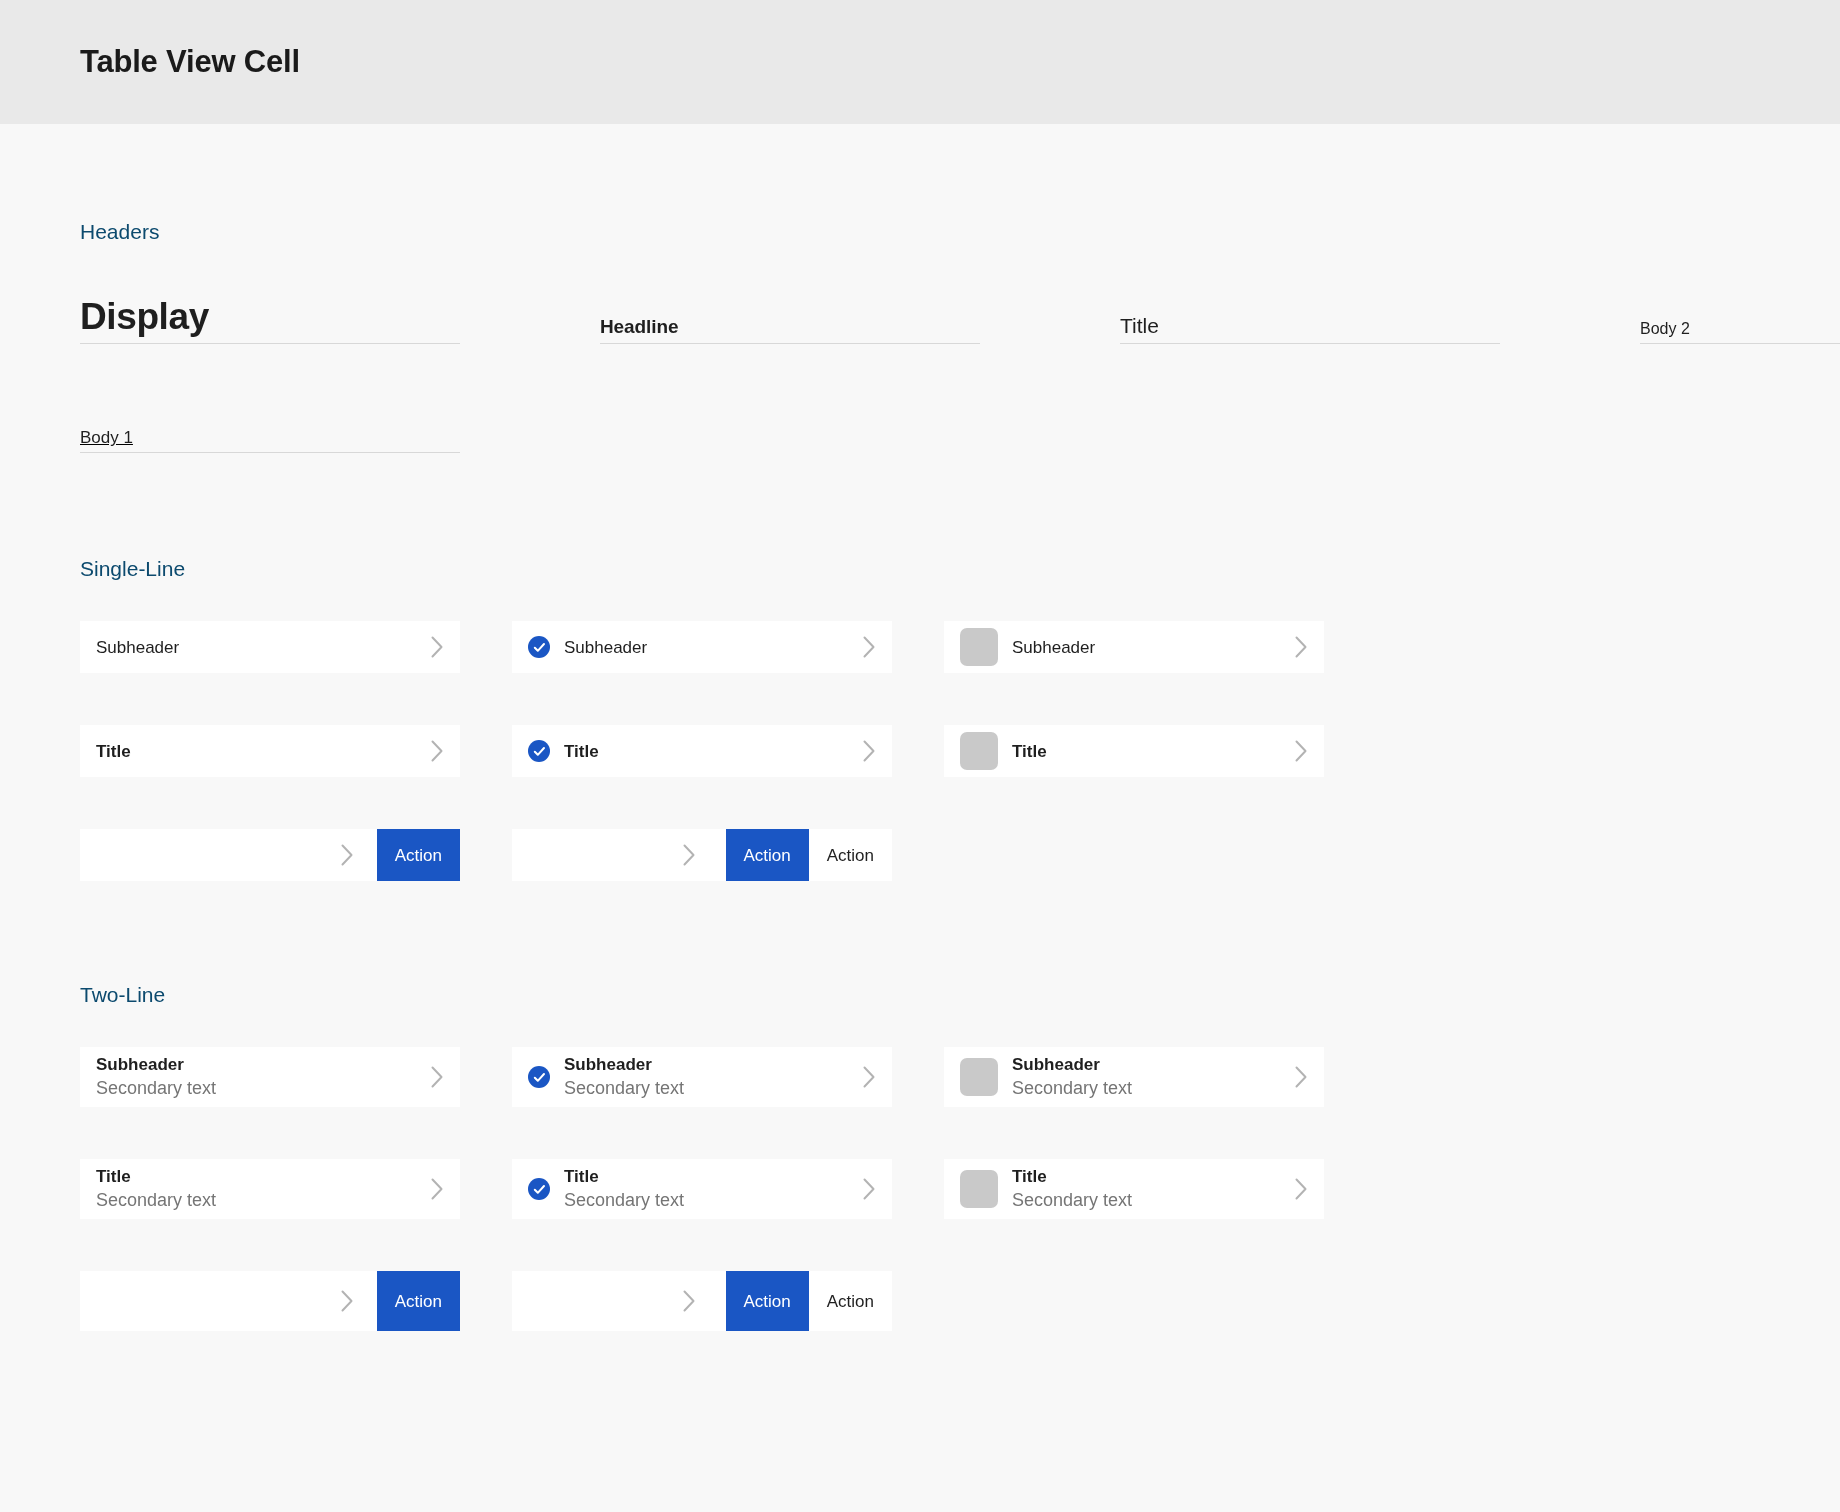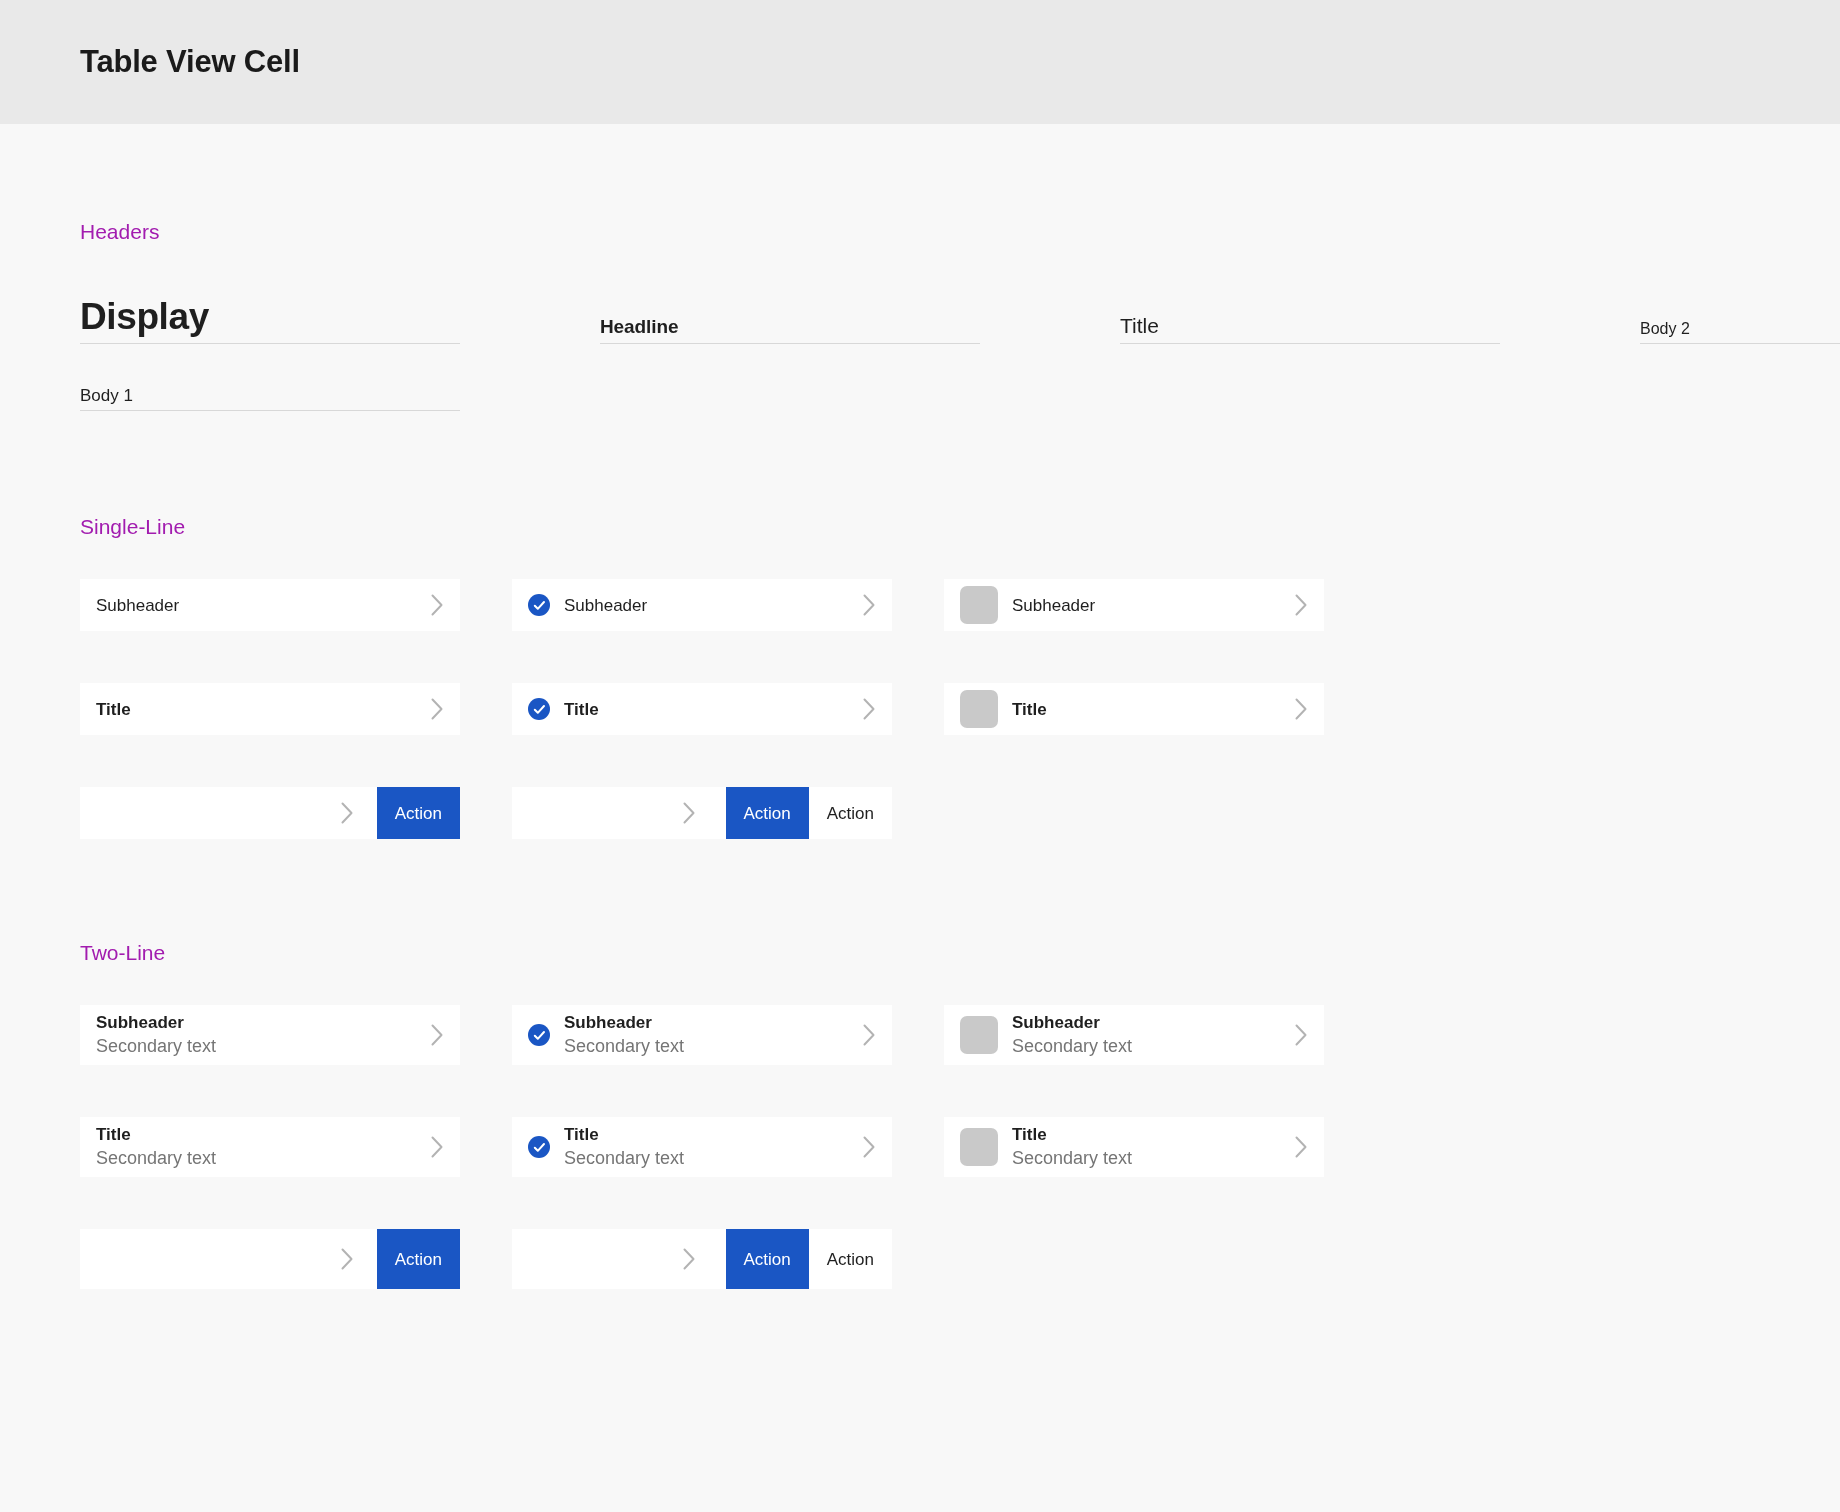--- a/index.html
+++ b/index.html
@@ -27,21 +27,21 @@
     letter-spacing: -0.2px;
   }
 
   
   .page {
     padding: 0 80px;
   }
 
   .section-label {
     font-size: 21px;
-    color: #a21caf;
+    color: #0c4a6e;
     font-weight: normal;
   }
 
   
   .headers-section { padding-top: 96px; }
   .headers-grid {
     display: grid;
     grid-template-columns: 380px 52px 380px 52px 380px 52px 380px;
     margin-top: 52px;
     gap: 44px;
@@ -54,21 +54,21 @@
   }
   .hdr-cell.spacer { border-bottom: none; }
   .hdr-text { color: #1f1f1f; line-height: 1.12; }
 
   .t-display  { font-size: 37px; font-weight: bold; letter-spacing: -0.4px; }
   .t-headline { font-size: 19px; font-weight: bold; letter-spacing: -0.1px; }
   .t-title    { font-size: 21px; font-weight: normal; }
   .t-body2    { font-size: 16px; font-weight: normal; }
   .t-body1    { font-size: 17px; font-weight: normal; }
 
-  .headers-row2 { margin-top: 42px; }
+  .headers-row2 { margin-top: 84px; text-decoration: underline; }
   .headers-row2 .hdr-cell { padding-bottom: 5px; }
 
   
   .singleline-section { padding-top: 104px; }
   .twoline-section { padding-top: 102px; padding-bottom: 120px; }
 
   .rows { margin-top: 40px; }
   .row {
     display: grid;
     grid-template-columns: 380px 52px 380px 52px 380px;

